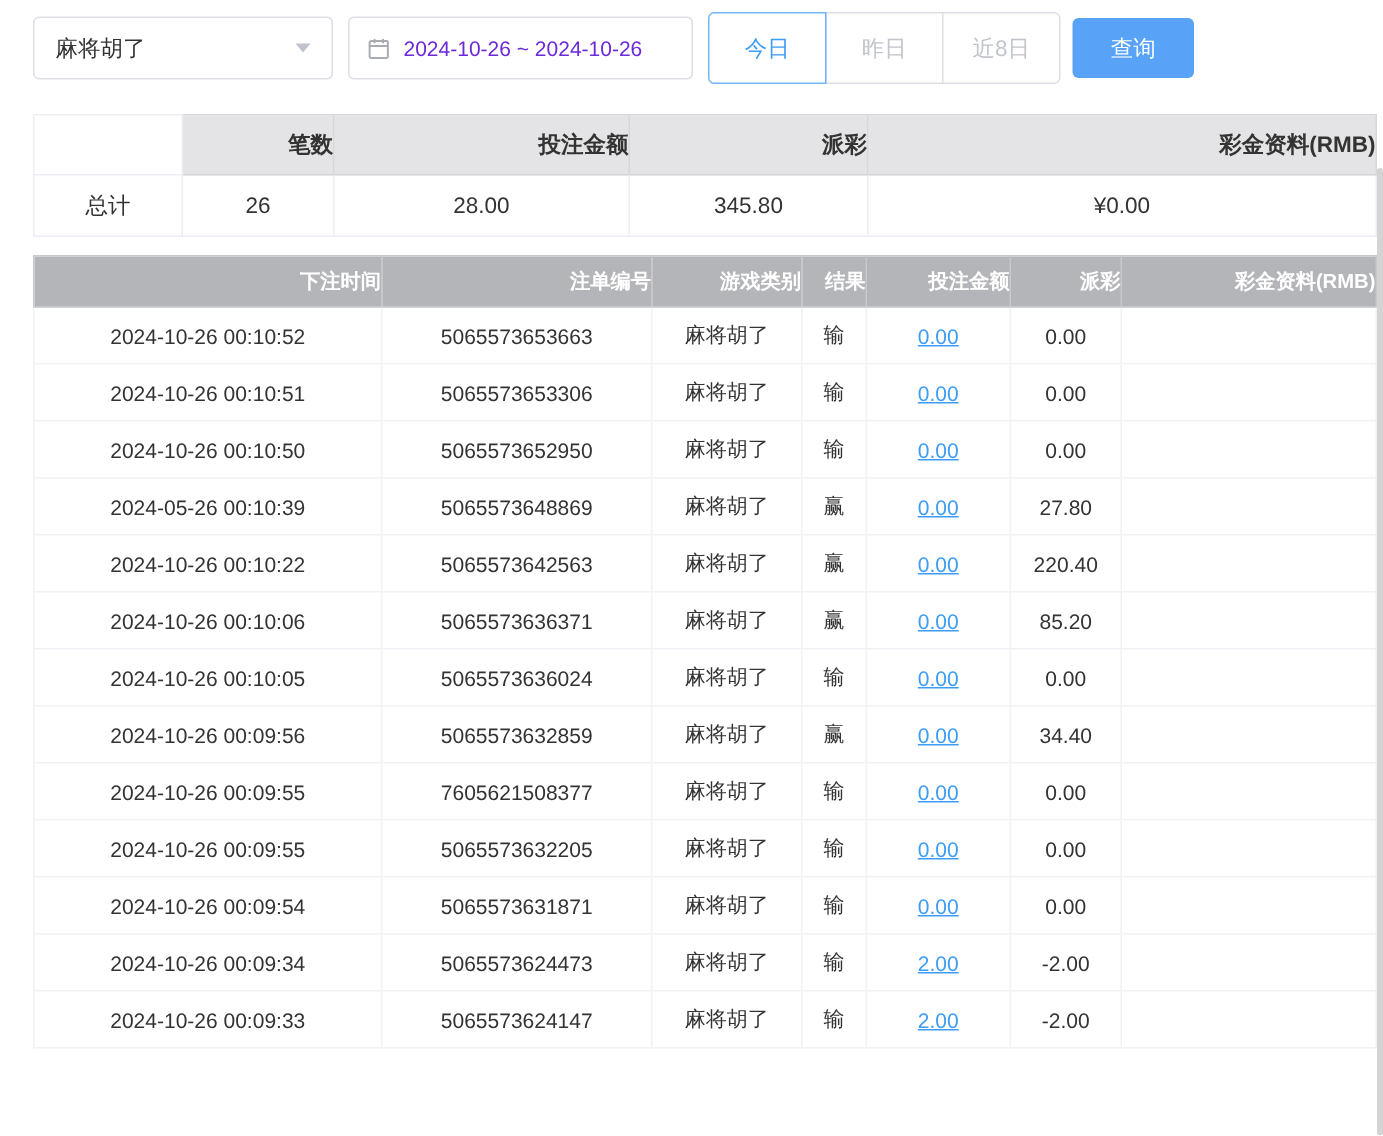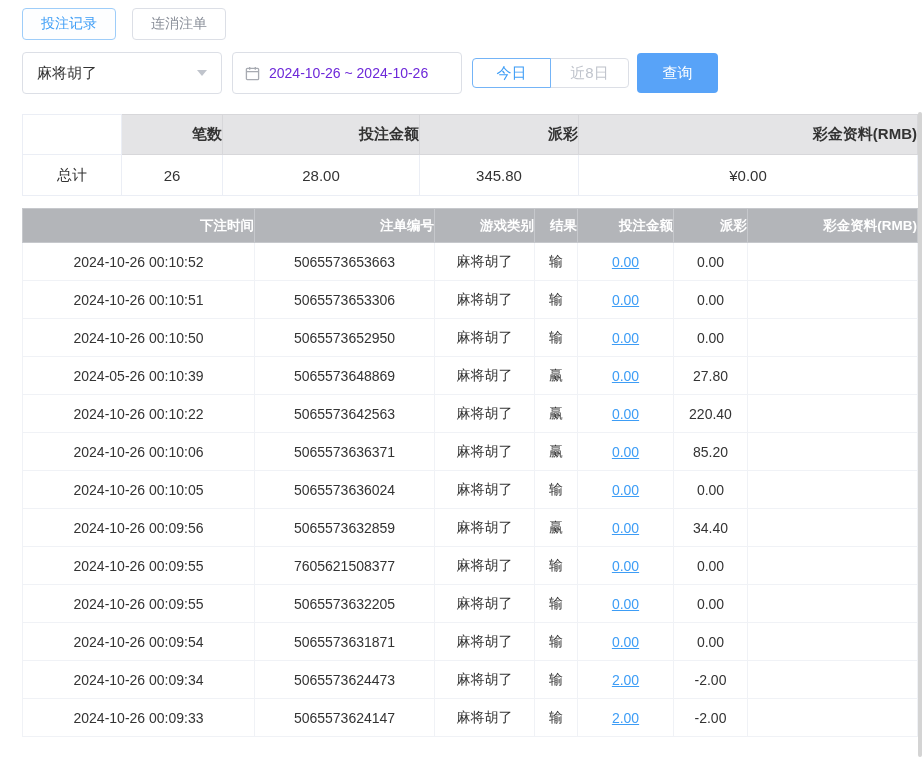--- a/index.html
+++ b/index.html
@@ -34,21 +34,21 @@
     border-top: 6px solid #c0c4cc;
   }
   .date-picker {
     margin-left: 10px; width: 230px; height: 42px;
     border: 1px solid #dcdfe6; border-radius: 4px;
     display: flex; align-items: center; gap: 9px; padding: 0 12px;
     font-size: 14px; color: #6d28d9; cursor: pointer; background: #fff;
   }
   .btn-group { display: flex; margin-left: 10px; }
   .btn-group button {
-    height: 30px; width: 79px; background: #fff; border: 1px solid #dcdfe6;
+    height: 48px; width: 79px; background: #fff; border: 1px solid #dcdfe6;
     font-size: 15px; color: #c0c4cc; cursor: pointer; font-family: inherit;
   }
   .btn-group button + button { margin-left: -1px; }
   .btn-group button:first-child { border-radius: 4px 0 0 4px; }
   .btn-group button:last-child { border-radius: 0 4px 4px 0; text-align: center; }
   .btn-group button.active { border-color: #74b4f7; color: #3d9df6; position: relative; z-index: 1; }
   .search-btn {
     margin-left: 8px; width: 81px; height: 40px; background: #58a3f8; color: #fff;
     border: none; border-radius: 4px; font-size: 15px; cursor: pointer; font-family: inherit;
   }
@@ -80,43 +80,40 @@
   .scrollbar {
     position: absolute; right: 0; top: 112px; width: 4px; height: 645px;
     background: #d4d4d4; border-radius: 2px;
   }
 </style>
 </head>
 <body>
 
 <div class="page">
 
-  <div class="tabs-row">
-    <button class="tab active">投注记录</button>
-    <button class="tab">连消注单</button>
-  </div>
 
   <div class="filter-row">
     <div class="select">
       <span>麻将胡了</span>
       <span class="chevron"></span>
     </div>
     <div class="date-picker">
       <span style="display:flex;">
         <svg width="15" height="15" viewBox="0 0 16 16">
           <rect x="1.5" y="2.5" width="13" height="12" rx="1" fill="none" stroke="#a8abb2" stroke-width="1.4"></rect>
           <line x1="1.5" y1="6" x2="14.5" y2="6" stroke="#a8abb2" stroke-width="1.4"></line>
           <line x1="5" y1="1" x2="5" y2="4" stroke="#a8abb2" stroke-width="1.4"></line>
           <line x1="11" y1="1" x2="11" y2="4" stroke="#a8abb2" stroke-width="1.4"></line>
         </svg>
       </span>
       <span>2024-10-26 ~ 2024-10-26</span>
     </div>
     <div class="btn-group">
       <button class="active">今日</button>
+      <button>昨日</button>
       <button>近8日</button>
     </div>
     <button class="search-btn">查询</button>
   </div>
 
   <table class="summary-table">
     <colgroup>
       <col style="width:99px">
         <col style="width:101px">
         <col style="width:197px">

